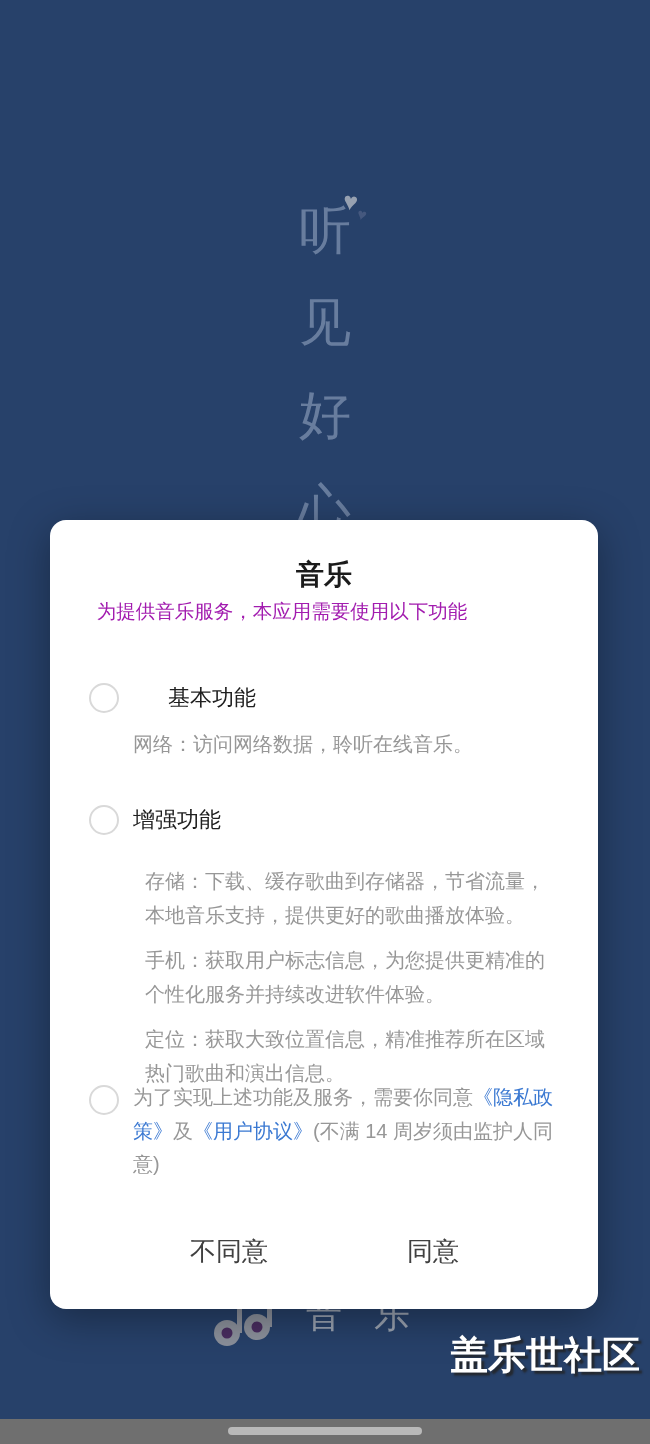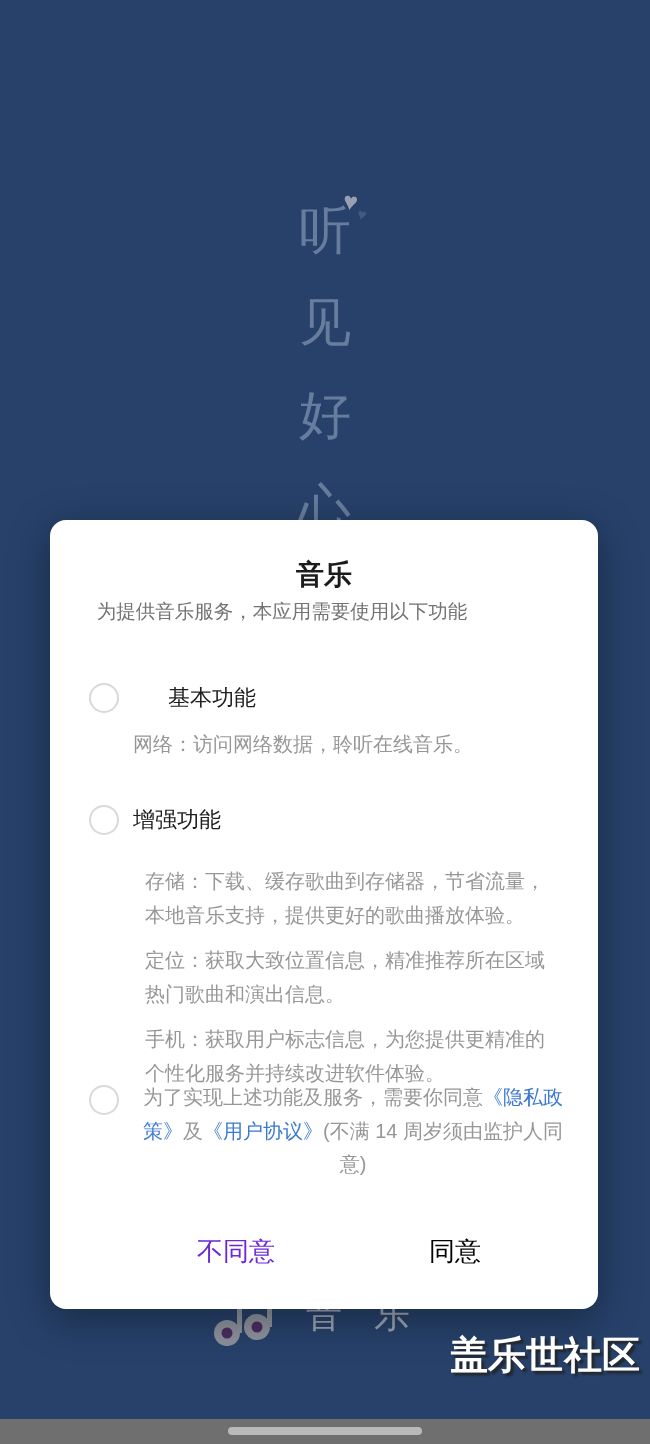--- a/index.html
+++ b/index.html
@@ -26,42 +26,42 @@
   }
   
   .dialog{
     position:absolute;left:50px;top:520px;width:548px;height:789px;
     background:#ffffff;border-radius:16px;z-index:5;
     box-shadow:0 10px 40px rgba(0,0,0,0.35);
   }
   .dtitle{position:absolute;left:0;top:36px;width:548px;text-align:center;
     font-size:28px;font-weight:600;color:#1b1b1b;}
   .dsub{position:absolute;left:0;top:78px;width:464px;text-align:center;
-    font-size:19.5px;color:#737373;}
+    font-size:19.5px;color:#a21caf;}
   .radio{position:absolute;width:26px;height:26px;border:2.5px solid #d9d9d9;
     border-radius:50%;background:#fff;box-sizing:content-box;}
   .r1{left:39px;top:163px;}
   .r2{left:39px;top:285px;}
   .r3{left:39px;top:565px;}
   .olabel{position:absolute;left:83px;font-size:22px;font-weight:500;color:#202020;}
   .l1{top:163px;margin-left:35px;}
   .l2{top:285px;text-align:center;}
   .odesc{position:absolute;left:83px;width:440px;font-size:20px;color:#979797;
     line-height:33.5px;}
   .odesc p{margin:12px;}
   .d1{top:208px;}
   .d2{top:333px;}
   .consent{position:absolute;left:83px;top:561px;width:440px;
-    font-size:20px;color:#979797;line-height:33.5px;text-align:center;}
+    font-size:20px;color:#979797;line-height:33.5px;}
   .link{color:#3b79d2;text-decoration:none;cursor:pointer;}
   .btn{position:absolute;top:704px;transform:translateX(-50%);
     font-size:26px;font-weight:500;padding:10px 18px;cursor:pointer;
     white-space:nowrap;}
-  .disagree{left:186px;color:#6d28d9;}
-  .agree{left:405px;color:#000000;}
+  .disagree{left:179px;color:#404040;}
+  .agree{left:383px;color:#404040;}
   
   .wm1{position:absolute;right:10px;top:1330px;z-index:6;
     font-size:38px;font-weight:700;color:#ffffff;
     text-shadow:3px 3px 2px rgba(35,35,35,0.85);text-align:right;}
   .wm2{position:absolute;right:10px;top:1380px;z-index:6;
     font-size:34px;font-weight:500;color:#ffffff;
     text-shadow:3px 3px 2px rgba(35,35,35,0.85);}
   
   .navbar{position:absolute;left:0;top:1419px;width:650px;height:25px;
     background:#6f6f6f;z-index:7;}
@@ -99,22 +99,22 @@
     <div class="dsub">为提供音乐服务，本应用需要使用以下功能</div>
 
     <div class="radio r1"></div>
     <div class="olabel l1">基本功能</div>
     <div class="odesc d1">网络：访问网络数据，聆听在线音乐。</div>
 
     <div class="radio r2"></div>
     <div class="olabel l2">增强功能</div>
     <div class="odesc d2">
       <p>存储：下载、缓存歌曲到存储器，节省流量，本地音乐支持，提供更好的歌曲播放体验。</p>
+      <p>手机：获取用户标志信息，为您提供更精准的个性化服务并持续改进软件体验。</p>
       <p>定位：获取大致位置信息，精准推荐所在区域热门歌曲和演出信息。</p>
-      <p>手机：获取用户标志信息，为您提供更精准的个性化服务并持续改进软件体验。</p>
     </div>
 
     <div class="radio r3"></div>
     <div class="consent"><span>为了实现上述功能及服务，需要你同意</span><a class="link">《隐私政策》</a><span>及</span><a class="link">《用户协议》</a><span>(不满 14 周岁须由监护人同意)</span></div>
 
     <div class="btn disagree">不同意</div>
     <div class="btn agree">同意</div>
   </div>
 
   <div class="wm1">盖乐世社区</div>

